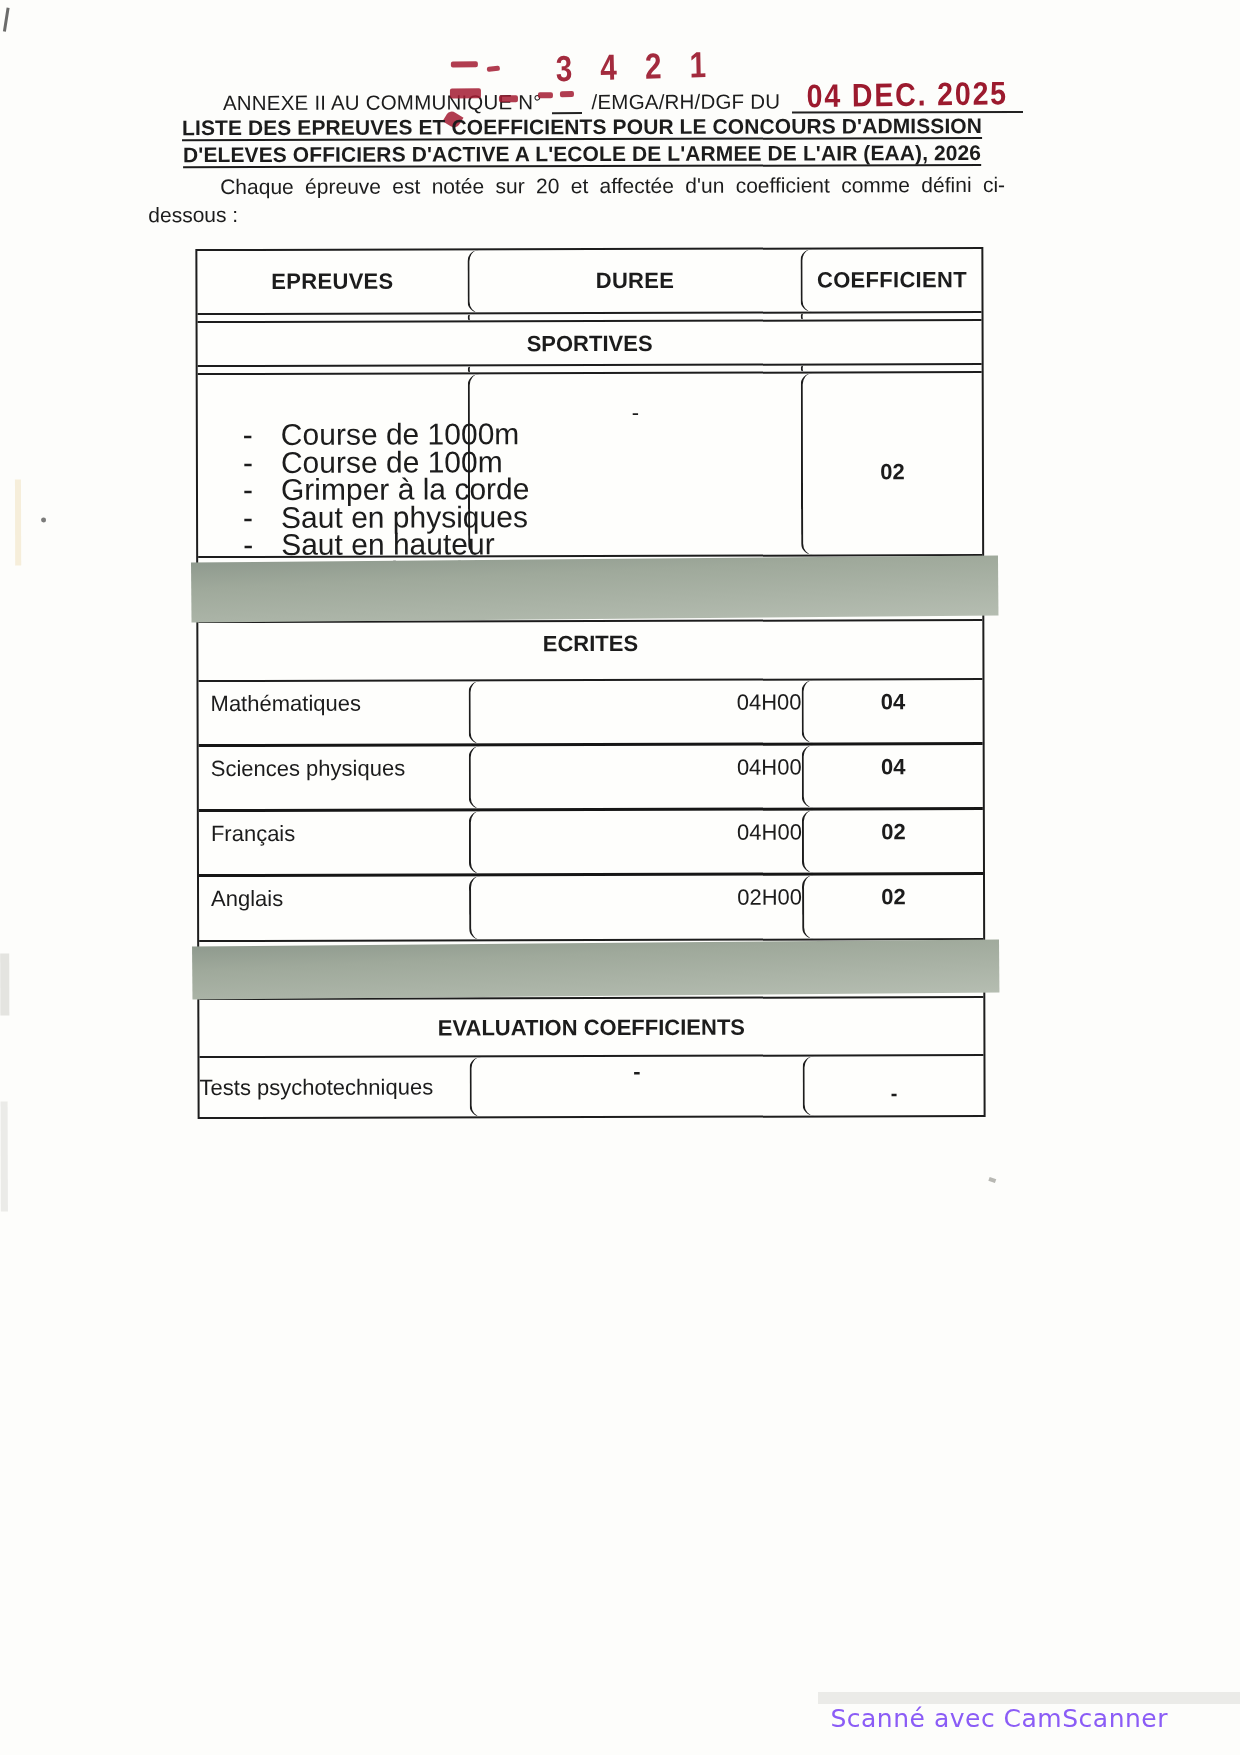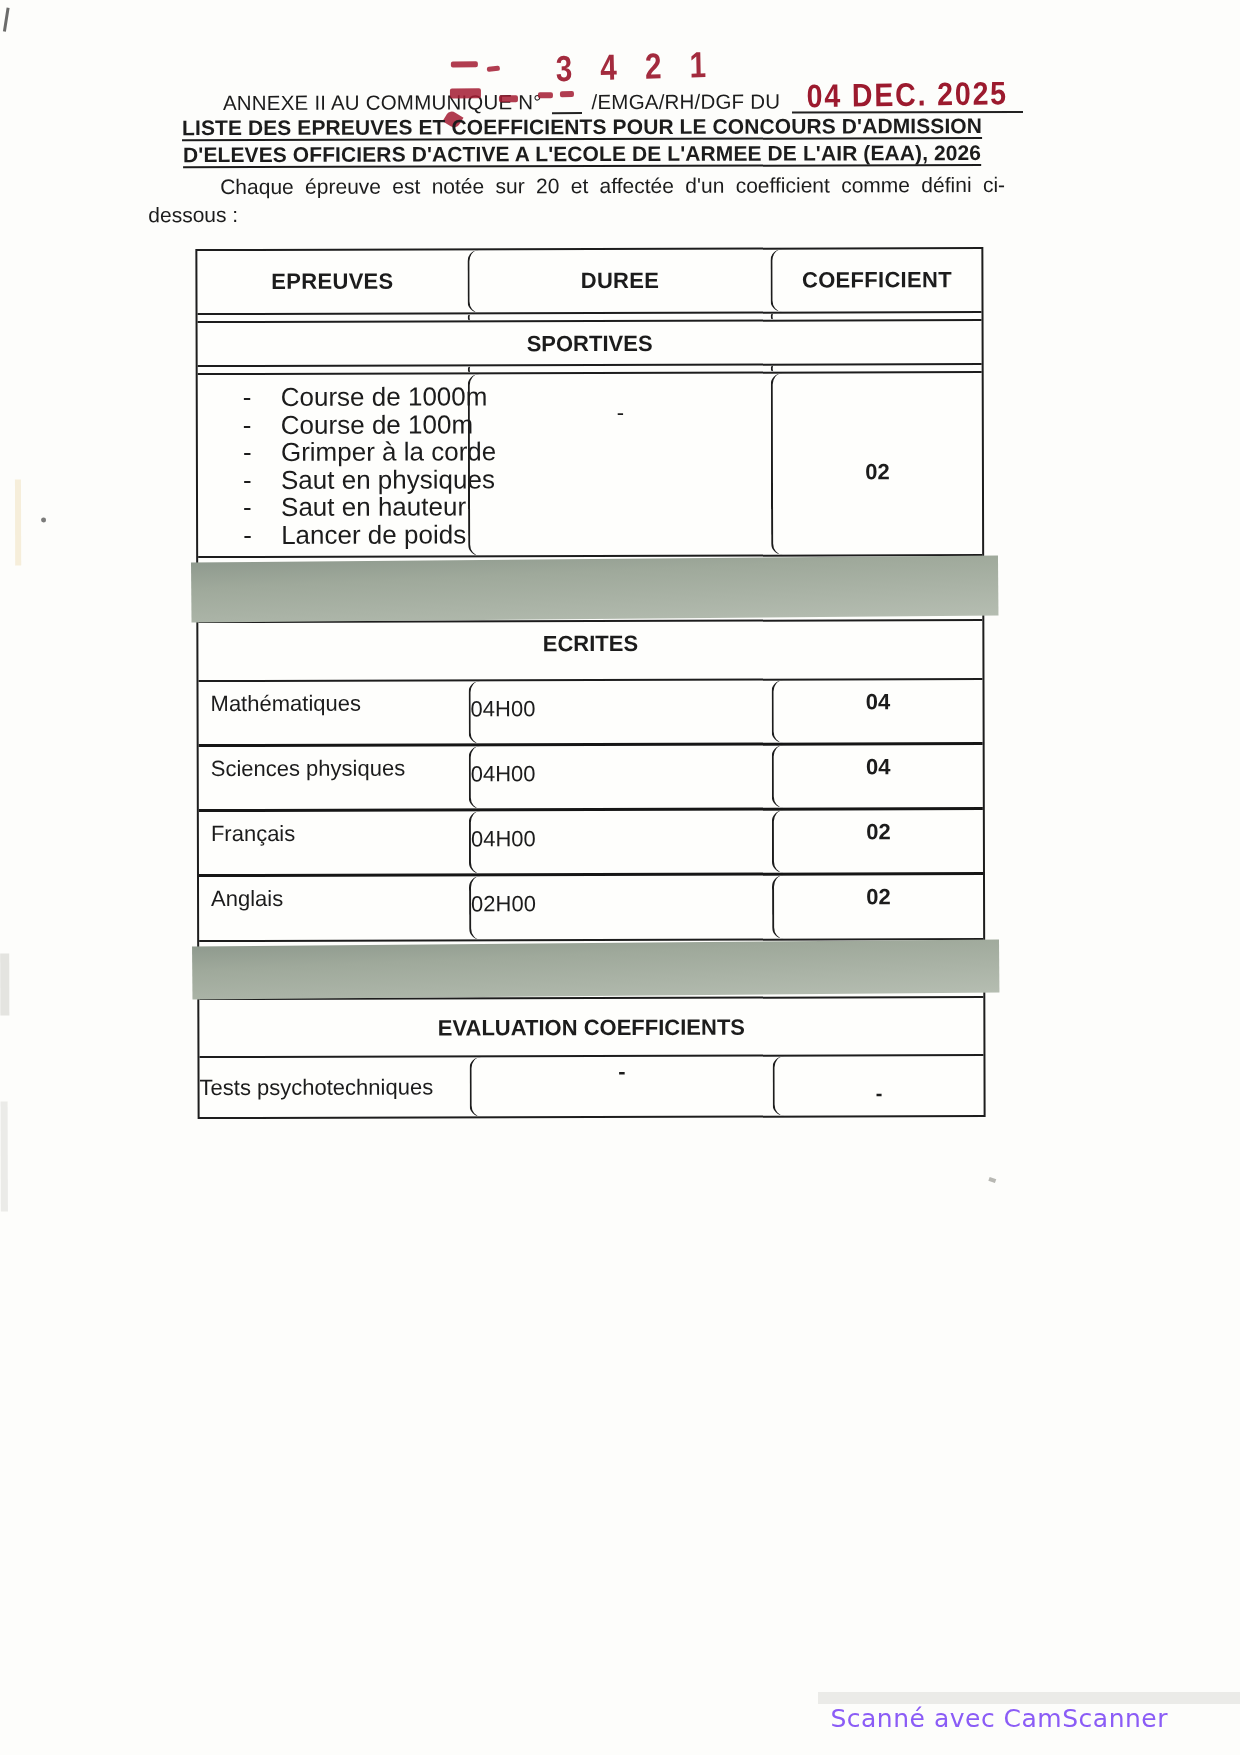--- a/index.html
+++ b/index.html
@@ -63,53 +63,53 @@
   
   .exam-table{
     position:absolute;left:197px;top:248px;width:788px;
     border:2.5px solid #1d1d1d;
     box-sizing:border-box;
     background:#fefefc;
   }
   .trow{display:flex;position:relative;box-sizing:border-box;}
   .cell{box-sizing:border-box;position:relative;border-radius:11px;}
   .c1{width:270px;}
-  .c2{width:303px;border-left:2.5px solid #1d1d1d;}
+  .c2{width:333px;border-left:2.5px solid #1d1d1d;}
   .c3{flex:1;border-left:2.5px solid #1d1d1d;}
   .bb{border-bottom:2.5px solid #1d1d1d;}
   .bb3{border-bottom:3px solid #161616;}
 
   .head-row{height:64px;}
   .head-row .cell{display:flex;align-items:center;justify-content:center;
     font-weight:bold;font-size:22px;letter-spacing:.3px;}
   .gap-row{height:8px;}
   .section-row{display:block;text-align:center;font-weight:bold;font-size:22px;}
   .sect-sportives{height:44px;line-height:44px;}
   .sect-ecrites{height:59px;line-height:24px;padding-top:10px;}
   .sect-eval{height:58px;line-height:58px;}
 
   .sports-row{height:183px;}
-  .sports-list{padding-top:9px;font-size:26px;line-height:27.5px;}
+  .sports-list{padding-top:22px;font-size:30px;line-height:27.5px;margin-top:24px;}
   .sport-item{position:relative;padding-left:83px;white-space:nowrap;}
   .sport-item::before{content:"-";position:absolute;left:45px;top:0;}
   .sports-row .c2{text-align:center;}
   .sports-row .c2 .dash{display:block;padding-top:26px;font-size:22px;}
   .sports-row .c3{text-align:center;}
   .sports-row .c3 .coef{display:block;padding-top:86px;font-size:22px;font-weight:bold;}
 
   .bar-row{height:65px;overflow:visible;}
   .bar-row.b2{height:58px;}
   .redact-bar{
     position:absolute;left:-7px;right:-16px;top:2px;bottom:1px;
     background:linear-gradient(178deg,#8f9a8e 0%,#9fa99b 30%,#aab3a6 65%,#b5bdb1 100%);
     transform:rotate(-0.35deg);
   }
   .data-row{height:65px;}
   .data-row .c1{padding:9px 0 0 12px;font-size:22px;white-space:nowrap;}
-  .data-row .c2{text-align:left;padding-top:15px;font-size:22px;}
+  .data-row .c2{text-align:right;padding-top:9px;font-size:22px;}
   .data-row .c3{text-align:center;padding-top:9px;font-size:22px;font-weight:bold;}
   .tests-row{height:59px;}
   .tests-row .c1{display:flex;align-items:center;padding-left:0;font-size:22px;white-space:nowrap;}
   .tests-row .c2{text-align:center;padding-top:2px;font-size:22px;font-weight:bold;}
   .tests-row .c3{text-align:center;padding-top:26px;font-size:20px;font-weight:bold;}
 
   
   .footer-band{position:absolute;left:818px;top:1692px;width:422px;height:12px;background:#ebebe8;}
   .scanner-credit{
     position:absolute;right:72px;top:1704px;

